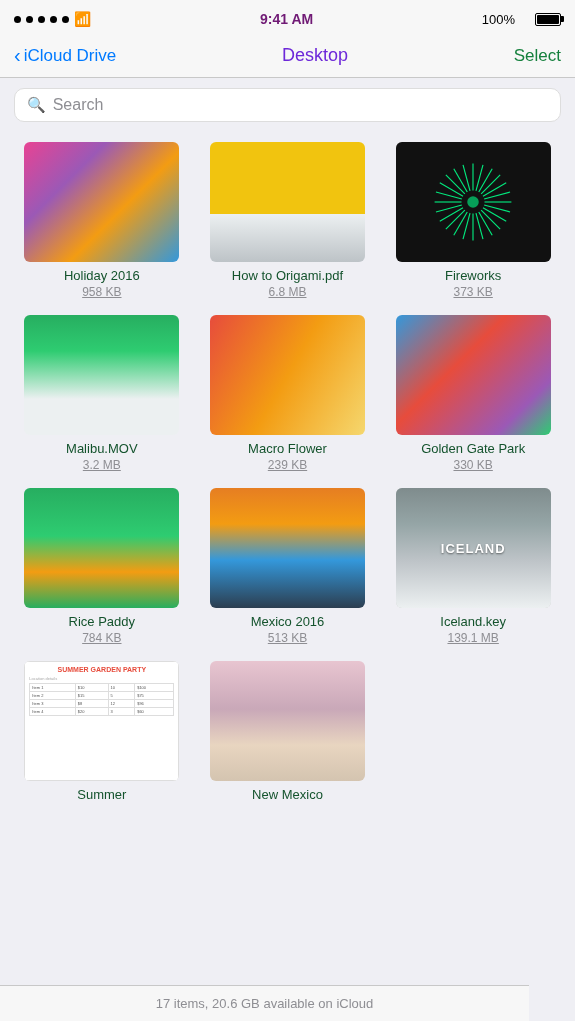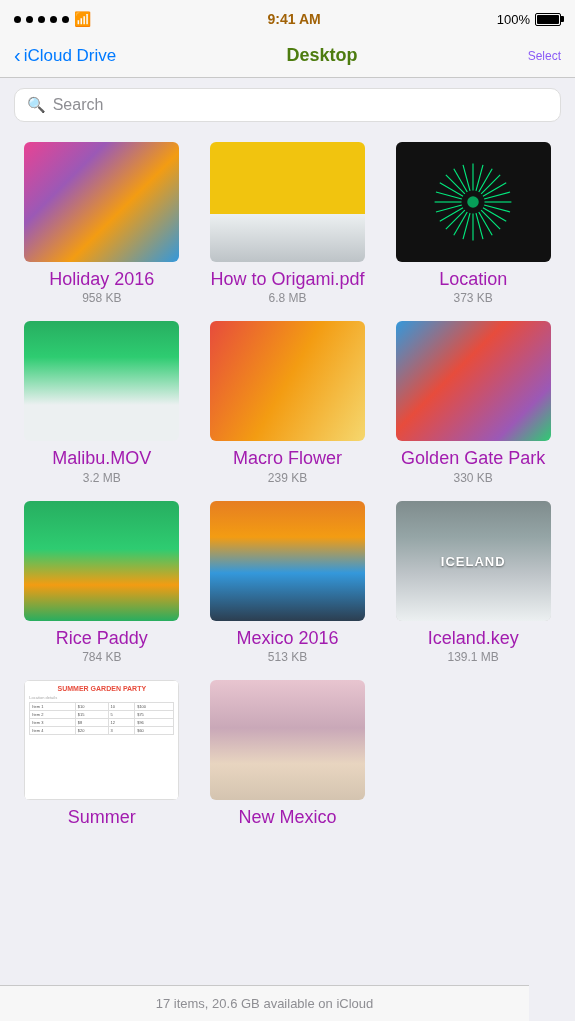--- a/index.html
+++ b/index.html
@@ -16,22 +16,22 @@
       display: flex;
       align-items: center;
       justify-content: space-between;
       padding: 6px 14px 4px;
       background: #f7f7f7;
       height: 36px;
     }
     .status-left { display: flex; align-items: center; gap: 5px; }
     .dot { width: 7px; height: 7px; border-radius: 50%; background: #000; display: inline-block; }
     .wifi-icon { font-size: 14px; }
-    .status-center { font-size: 14px; font-weight: 600; color: #a16207; }
-    .status-right { display: flex; align-items: center; gap: 5px; font-size: 13px; font-weight: 500; }
+    .status-center { font-size: 14px; font-weight: 600; color: #701a75; }
+    .status-right { display: flex; align-items: center; gap: 20px; font-size: 13px; font-weight: 500; }
     .battery {
       width: 26px; height: 13px; border: 1.5px solid #000; border-radius: 2px; position: relative;
       display: inline-flex; align-items: center; padding: 1px;
     }
     .battery::after {
       content: ''; position: absolute; right: -4px; top: 50%; transform: translateY(-50%);
       width: 2.5px; height: 6px; background: #000; border-radius: 0 1px 1px 0;
     }
     .battery-fill { width: 100%; height: 100%; background: #000; border-radius: 1px; }
 
@@ -42,22 +42,22 @@
       justify-content: space-between;
       background: #f7f7f7;
       padding: 8px 14px 10px;
       border-bottom: 1px solid #c8c8c8;
     }
     .nav-back {
       display: flex; align-items: center; gap: 3px;
       color: #007aff; font-size: 17px; text-decoration: none; cursor: pointer;
     }
     .nav-back-chevron { font-size: 20px; font-weight: 300; }
-    .nav-title { font-size: 18px; font-weight: 700; color: #4d7c0f; }
-    .nav-select { color: #8b5cf6; font-size: 12px; cursor: pointer; }
+    .nav-title { font-size: 18px; font-weight: 400; color: #6d28d9; }
+    .nav-select { color: #15803d; font-size: 17px; cursor: pointer; }
 
     
     .search-container {
       background: #efeff4;
       padding: 10px 14px;
     }
     .search-bar {
       background: #fff;
       border-radius: 10px;
       display: flex;
@@ -92,29 +92,30 @@
       overflow: hidden;
       margin-bottom: 6px;
       background: #ccc;
     }
 
     .file-thumb svg, .file-thumb canvas {
       width: 100%; height: 100%;
     }
 
     .file-name {
-      font-size: 18px;
-      color: #a21caf;
+      font-size: 13px;
+      color: #14532d;
       text-align: left;
       line-height: 1.3;
     }
     .file-size {
       font-size: 12px;
       color: #8e8e93;
       text-align: left;
+      text-decoration: underline;
     }
 
     
     .bottom-bar {
       background: #f7f7f7;
       border-top: 1px solid #c8c8c8;
       padding: 10px;
       text-align: center;
       font-size: 13px;
       color: #8e8e93;
@@ -217,21 +218,21 @@
             <line x1="50.0" y1="38.0" x2="50.0" y2="10.0" stroke="#00ff88" stroke-width="1.2" opacity="0.9"></line>
             <line x1="53.1" y1="38.4" x2="60.4" y2="11.4" stroke="#00ff88" stroke-width="1.2" opacity="0.9"></line>
             <line x1="56.0" y1="39.6" x2="70.0" y2="15.4" stroke="#00ff88" stroke-width="1.2" opacity="0.9"></line>
             <line x1="58.5" y1="41.5" x2="78.3" y2="21.7" stroke="#00ff88" stroke-width="1.2" opacity="0.9"></line>
             <line x1="60.4" y1="44.0" x2="84.6" y2="30.0" stroke="#00ff88" stroke-width="1.2" opacity="0.9"></line>
             <line x1="61.6" y1="46.9" x2="88.6" y2="39.6" stroke="#00ff88" stroke-width="1.2" opacity="0.9"></line>
         <circle cx="50" cy="50" r="6" fill="#00ff88" opacity="0.6"></circle>
       </svg>
     </div>
     </div>
-    <span class="file-name">Location</span>
+    <span class="file-name">Fireworks</span>
     <span class="file-size">373 KB</span>
   </div>
     <div class="file-item">
     <div class="file-thumb">
       <div style="width:100%;height:100%;" class="thumb-malibu"></div>
     </div>
     <span class="file-name">Malibu.MOV</span>
     <span class="file-size">3.2 MB</span>
   </div>
     <div class="file-item">

